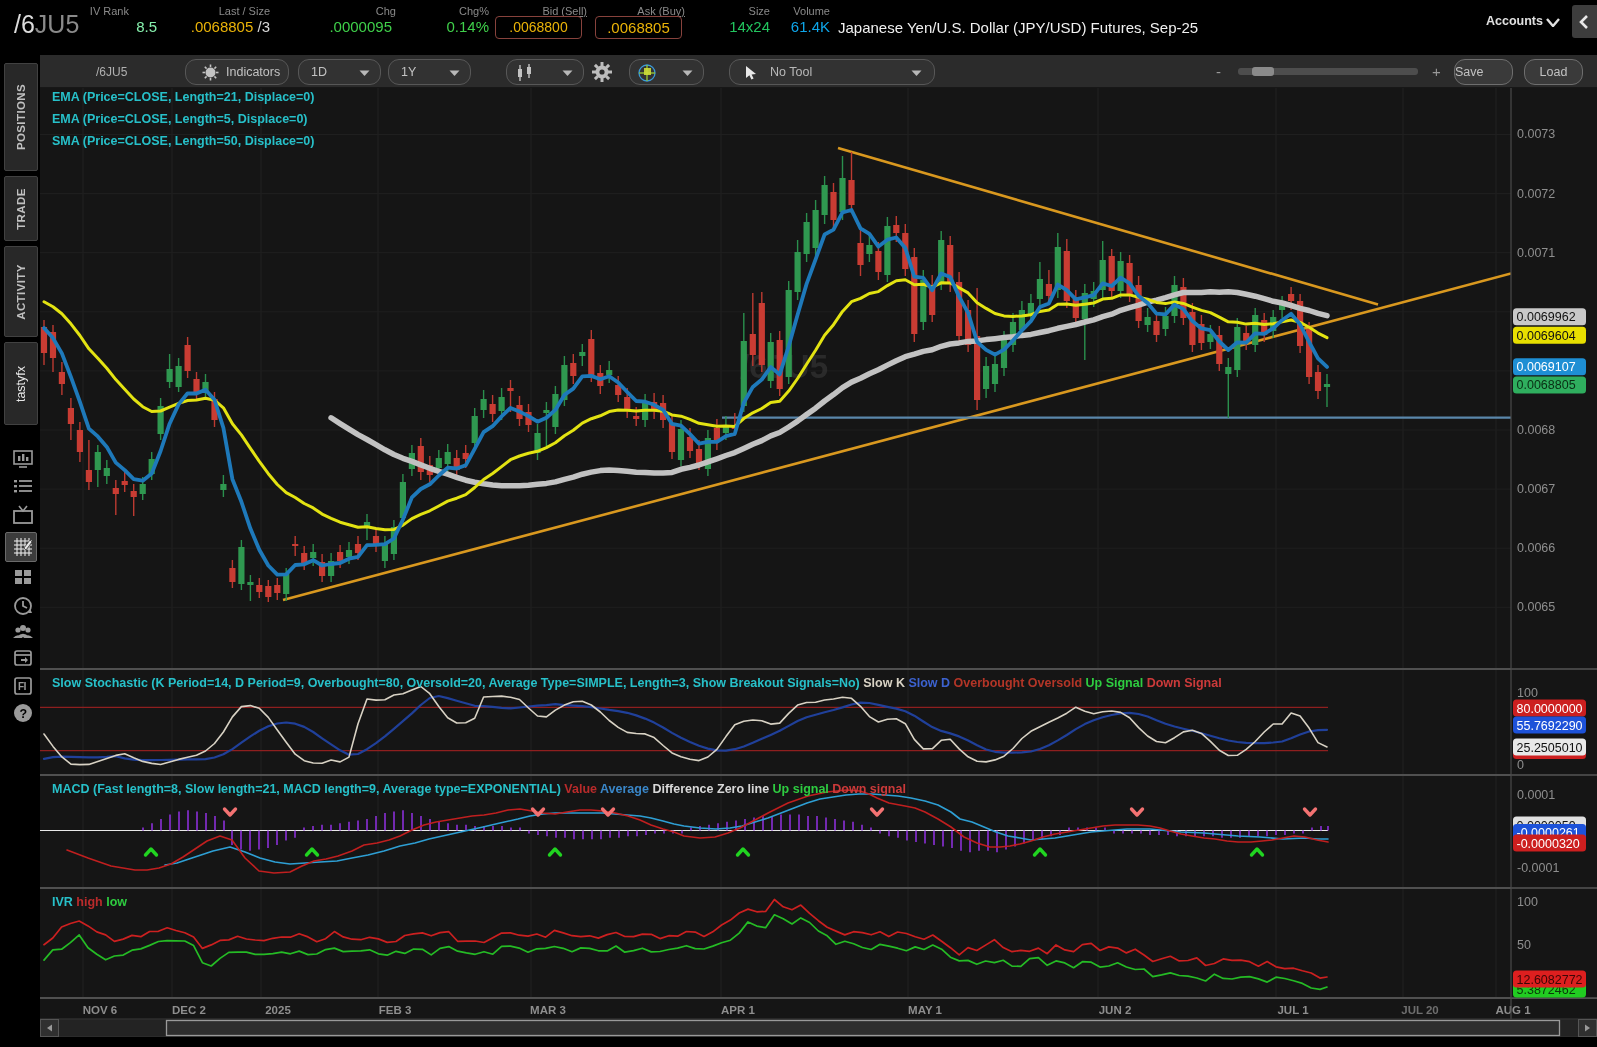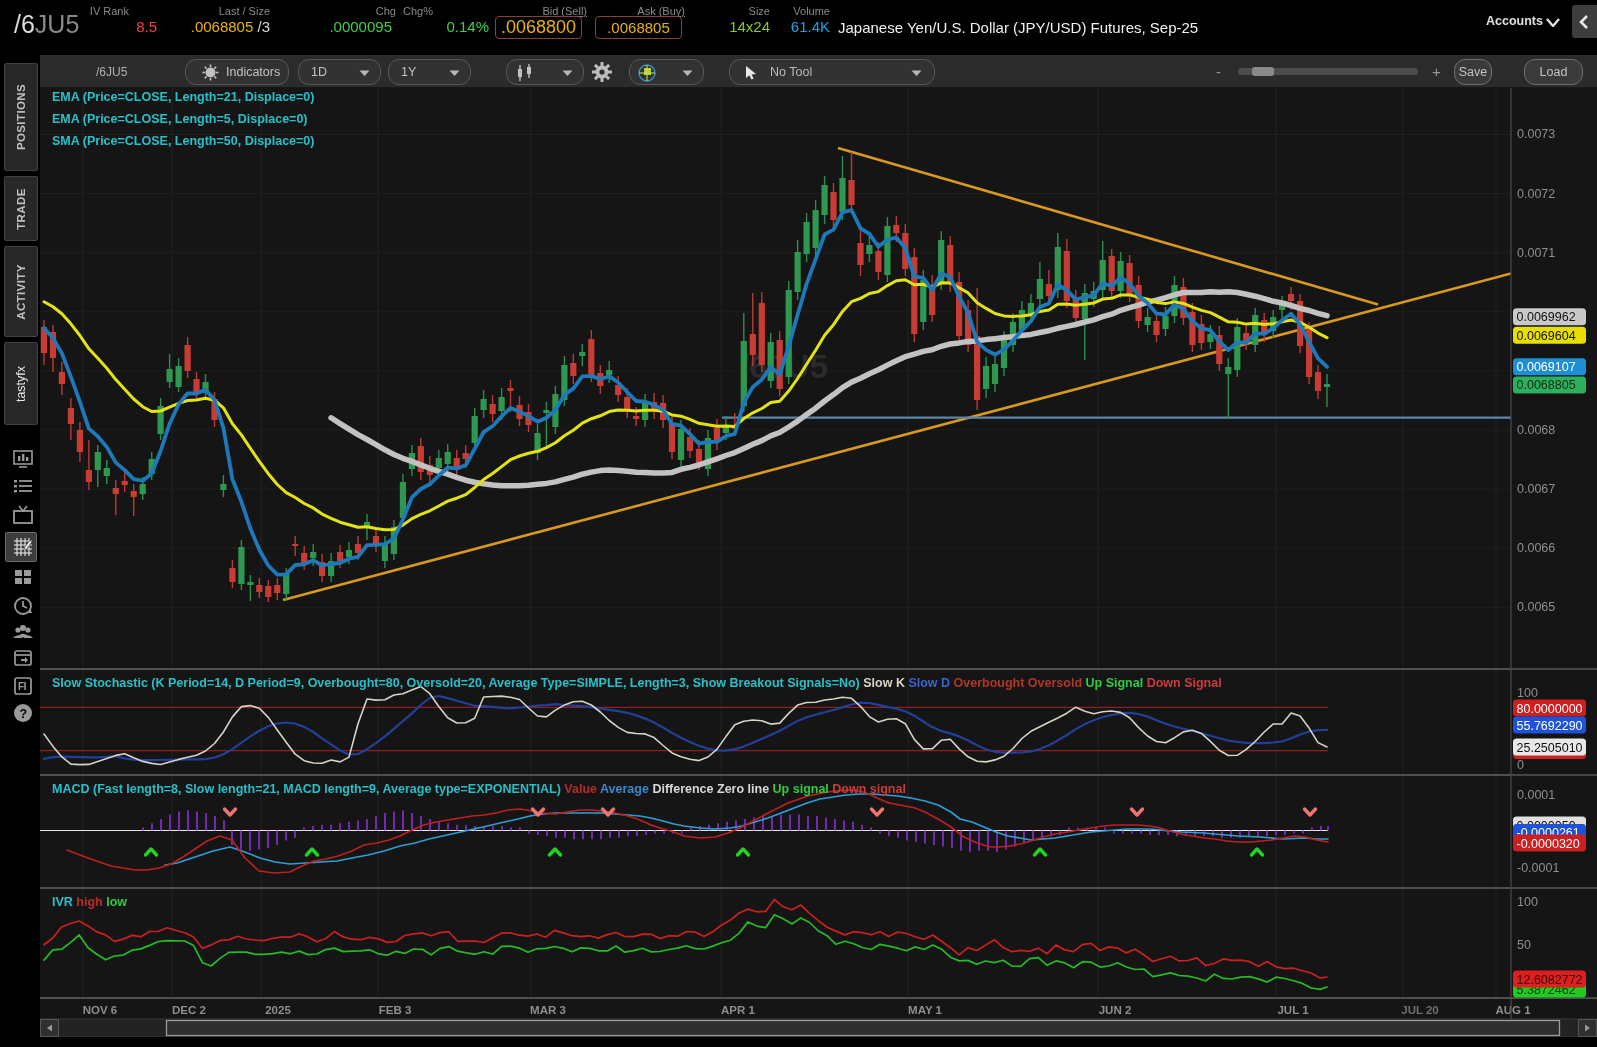--- a/index.html
+++ b/index.html
@@ -11,33 +11,33 @@
 .tbtn{position:absolute;top:4px;height:26px;border:1px solid #575757;border-radius:11px;background:#323232;color:#c2c2c2;font-size:12.5px;line-height:24px;}
 #sidebar{position:absolute;left:0;top:55px;width:40px;height:992px;background:#000;}
 .vtab{position:absolute;left:4px;width:34px;background:#282828;border:1px solid #414141;border-radius:2px;}
 .vtab span{position:absolute;left:50%;top:50%;transform:translate(-50%,-50%) rotate(-90deg);white-space:nowrap;
  font-size:11.5px;font-weight:700;color:#c0c0c0;letter-spacing:0.4px;}
 #chartwrap{position:absolute;left:40px;top:88px;}
 </style></head><body>
 <div id="topbar">
     <div style="position:absolute;left:14px;top:10px;font-size:25px;"><span style="color:#dcdcdc">/6</span><span style="color:#8a8a8a">JU5</span></div>
     <div class="lb" style="right:1468px;">IV Rank</div>
-    <div class="vl" style="right:1440px;"><span style="color:#ef4444">8.5</span></div>
+    <div class="vl" style="right:1440px;"><span style="color:#86efac">8.5</span></div>
     <div class="lb" style="right:1327px;">Last / Size</div>
     <div class="vl" style="right:1327px;"><span class="red">.0068805</span><span style="color:#d8d8d8"> /3</span></div>
     <div class="lb" style="right:1201px;">Chg</div>
     <div class="vl" style="right:1205px;"><span class="grn">.0000095</span></div>
-    <div class="lb" style="right:1164px;">Chg%</div>
+    <div class="lb" style="right:1108px;">Chg%</div>
     <div class="vl" style="right:1108px;"><span class="grn">0.14%</span></div>
     <div class="lb" style="right:1010px;text-decoration:underline;">Bid (Sell)</div>
-    <div style="position:absolute;left:495px;top:16px;width:87px;height:23px;border:1px solid #87423c;border-radius:4px;text-align:center;font-size:18px;line-height:21px;" class="red">.0068800</div>
+    <div style="position:absolute;left:495px;top:16px;width:87px;height:23px;border:1px solid #87423c;border-radius:4px;text-align:center;font-size:14px;line-height:21px;" class="red">.0068800</div>
     <div class="lb" style="right:912px;text-decoration:underline;">Ask (Buy)</div>
     <div style="position:absolute;left:595px;top:16px;width:87px;height:23px;border:1px solid #87423c;border-radius:4px;text-align:center;font-size:15px;line-height:21px;" class="red">.0068805</div>
     <div class="lb" style="right:827px;">Size</div>
-    <div class="vl" style="right:827px;"><span style="color:#84cc16">14x24</span></div>
+    <div class="vl" style="right:827px;"><span style="color:#22c55e">14x24</span></div>
     <div class="lb" style="right:767px;">Volume</div>
     <div class="vl" style="right:767px;"><span style="color:#0ea5e9">61.4K</span></div>
     <div style="position:absolute;left:838px;top:19px;font-size:15px;color:#f0f0f0;">Japanese Yen/U.S. Dollar (JPY/USD) Futures, Sep-25</div>
     <div style="position:absolute;left:1486px;top:14px;font-size:12.5px;font-weight:700;color:#e0e0e0;">Accounts</div>
     <svg style="position:absolute;left:1546px;top:18px;" width="14" height="9">
       <path d="M1 1 L7 8 L13 1" fill="none" stroke="#e0e0e0" stroke-width="2.4"></path>
     </svg>
     <div style="position:absolute;left:1572px;top:5px;width:25px;height:33px;background:#3d3d3d;border-radius:3px 0 0 3px;"></div>
     <svg style="position:absolute;left:1578px;top:14px;" width="12" height="16">
       <path d="M9 2 L3 8 L9 14" fill="none" stroke="#e8e8e8" stroke-width="2.6"></path>
@@ -121,21 +121,21 @@
       </svg>
       <span style="position:absolute;left:40px;color:#b8b8b8;">No Tool</span>
       <svg width="11" height="7" style="position:absolute;right:12px;top:10px;">
         <path d="M0.5 0.5 L5.5 6 L10.5 0.5" fill="#b8b8b8"></path>
       </svg>
     </div>
     <div style="position:absolute;left:1176px;top:8px;color:#999;font-size:15px;">-</div>
     <div style="position:absolute;left:1198px;top:13px;width:180px;height:7px;background:#4d4d4d;border-radius:3px;"></div>
     <div style="position:absolute;left:1212px;top:12px;width:22px;height:9px;background:#8a8a8a;border-radius:3px;"></div>
     <div style="position:absolute;left:1392px;top:8px;color:#999;font-size:15px;">+</div>
-    <div class="tbtn" style="left:1414px;width:38px;text-align:center;background:#3a3a3a;border-color:#6e6e6e;">Save</div>
+    <div class="tbtn" style="left:1414px;width:59px;background:#3a3a3a;border-color:#6e6e6e;">Save</div>
     <div class="tbtn" style="left:1484px;width:59px;text-align:center;background:#3a3a3a;border-color:#6e6e6e;">Load</div>
   </div>
 <div id="sidebar">
     <div class="vtab" style="top:8px;height:108px;">
       <span style="">POSITIONS</span>
     </div>
     <div class="vtab" style="top:121px;height:65px;">
       <span style="">TRADE</span>
     </div>
     <div class="vtab" style="top:191px;height:91px;">

